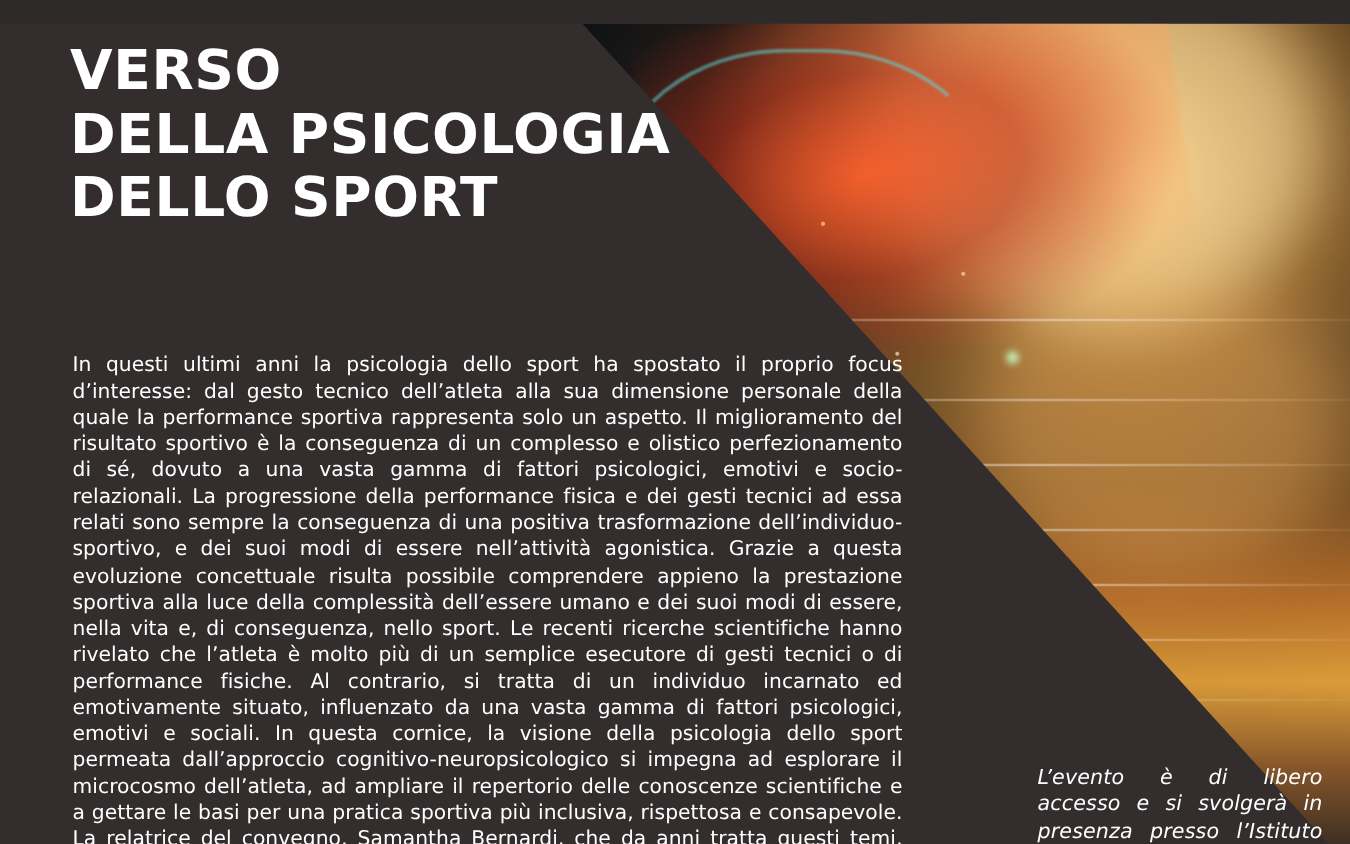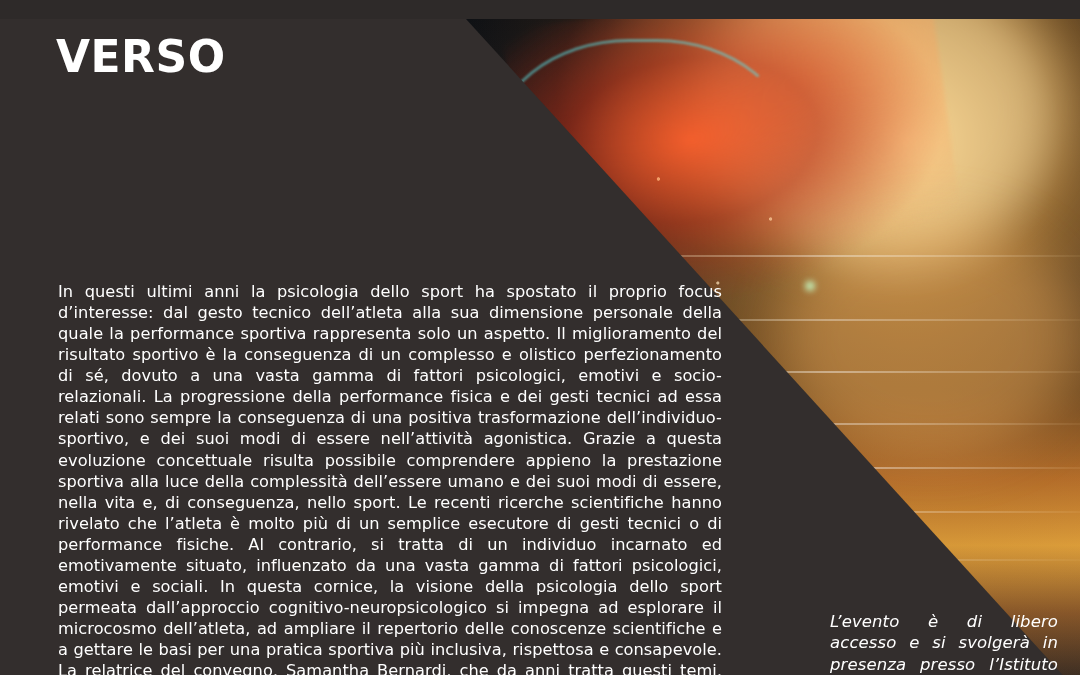--- a/index.html
+++ b/index.html
@@ -166,20 +166,22 @@
     <div class="streak" style="top:448px; opacity:0.6;"></div>
     <div class="streak" style="top:492px; opacity:0.5;"></div>
     <div class="streak" style="top:540px; opacity:0.35;"></div>
     <div class="glow-blob" style="top:262px; left:345px; width:10px; height:10px; background:rgba(200,255,200,0.9); filter:blur(3px);"></div>
   </div>
 
   <div class="dark-wedge-2"></div>
 
   <div class="title">
     <span class="tline">VERSO</span>
+    <span class="tline">DELLA PSICOLOGIA</span>
+    <span class="tline">DELLO SPORT</span>
   </div>
 
   <div class="body-copy">
     <p>In questi ultimi anni la psicologia dello sport ha spostato il proprio focus d’interesse: dal gesto tecnico dell’atleta alla sua dimensione personale della quale la performance sportiva rappresenta solo un aspetto.  Il miglioramento del risultato sportivo è la conseguenza di un complesso e olistico perfezionamento di sé, dovuto a una vasta gamma di fattori psicologici, emotivi e socio-relazionali. La progressione della performance fisica e dei gesti tecnici ad essa relati sono sempre la conseguenza di una positiva trasformazione dell’individuo-sportivo, e dei suoi modi di essere nell’attività agonistica.
 Grazie a questa evoluzione concettuale risulta possibile comprendere appieno la prestazione sportiva alla luce della complessità dell’essere umano e dei suoi modi di essere, nella vita e, di conseguenza, nello sport. Le recenti ricerche scientifiche hanno rivelato che l’atleta è molto più di un semplice esecutore di gesti tecnici o di performance fisiche. Al contrario, si tratta di un individuo incarnato ed emotivamente situato, influenzato da una vasta gamma di fattori psicologici, emotivi e sociali.
 In questa cornice, la visione della psicologia dello sport permeata dall’approccio cognitivo-neuropsicologico si impegna ad esplorare il microcosmo dell’atleta, ad ampliare il repertorio delle conoscenze scientifiche e a gettare le basi per una pratica sportiva più inclusiva, rispettosa e consapevole.
 La relatrice del convegno, Samantha Bernardi, che da anni tratta questi temi, sarà la portavoce di tali prospettiva e cambiamenti. Al suo fianco Andrea Vaccaro che presenterà come questo approccio possa essere un valore aggiunto per il mondo sportivo. Il Chair sarà Davide Liccione che nel corso degli anni ha</p>
   </div>
 
   <div class="side-note">

